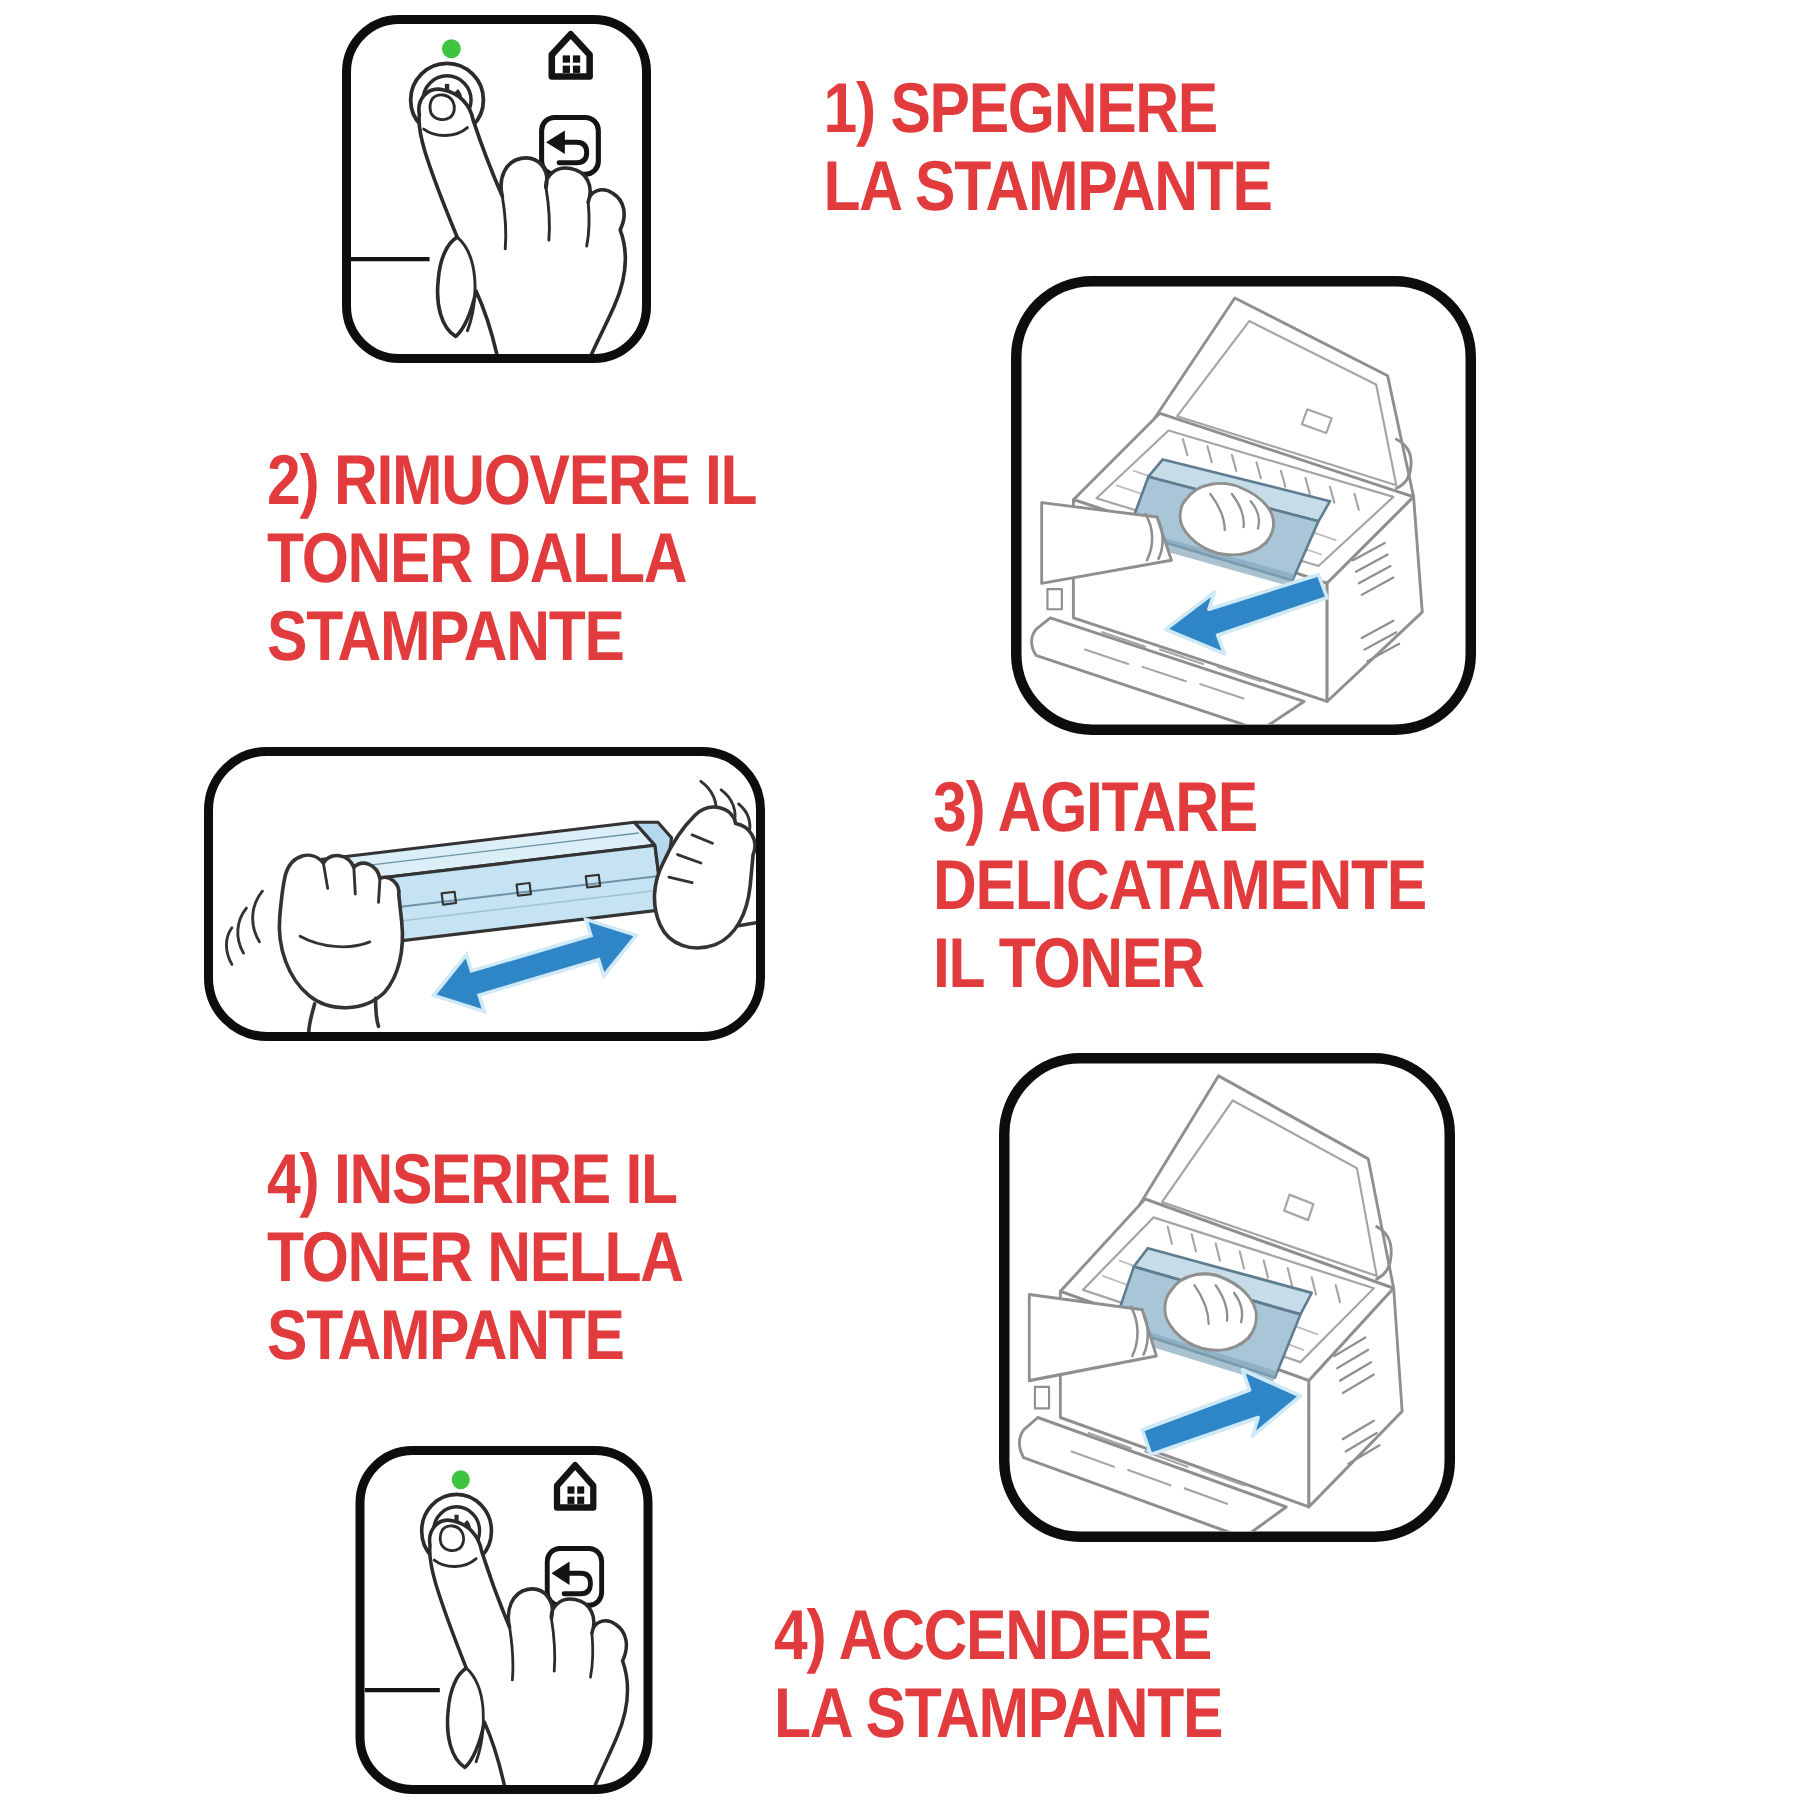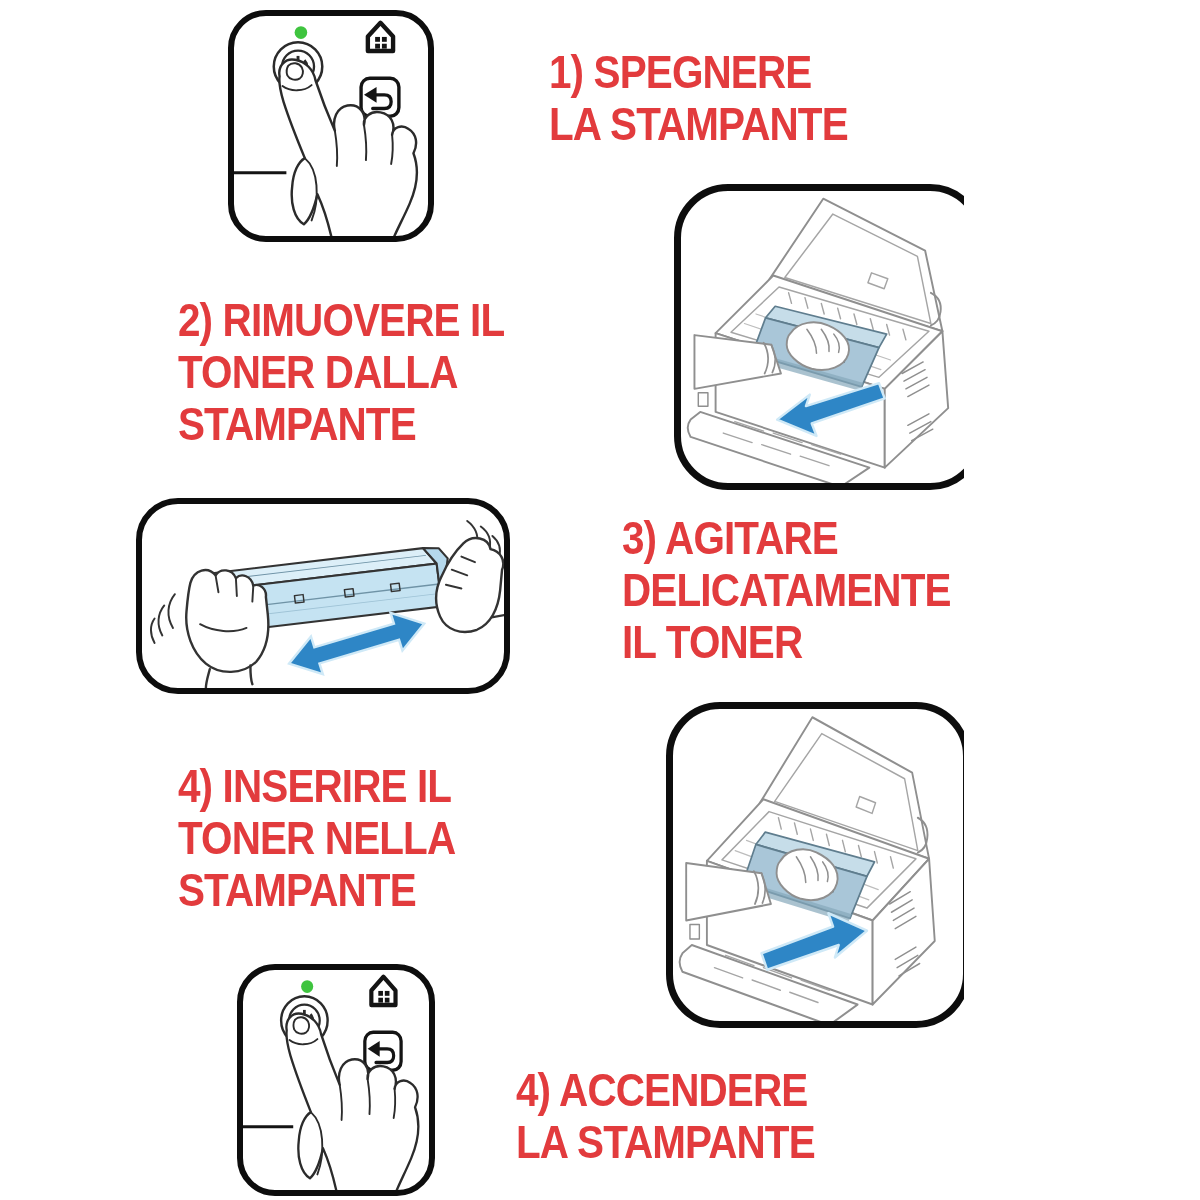--- a/index.html
+++ b/index.html
@@ -1,18 +1,19 @@
 <!DOCTYPE html>
 <html><head>
 <meta charset="utf-8">
 <style>
   html,body{margin:0;padding:0;background:#fff;}
   #canvas{
     position:relative;width:964px;height:1200px;background:#ffffff;overflow:hidden;
     font-family:"Liberation Sans",sans-serif;
+    padding-left:24px;
   }
   .step{
     position:absolute;color:#e23b3d;font-weight:700;font-size:47px;line-height:52px;
     letter-spacing:-1px;white-space:nowrap;transform:scaleX(.86);transform-origin:0 0;
   }
   .step span{display:block;}
   .artbox{position:absolute;background:#fff;border:6px solid #0d0d0d;box-sizing:border-box;}
   .power-box{border-radius:38px;}
   .printer-box{border-radius:54px;border-width:7px;}
   .toner-box{border-radius:42px;}

